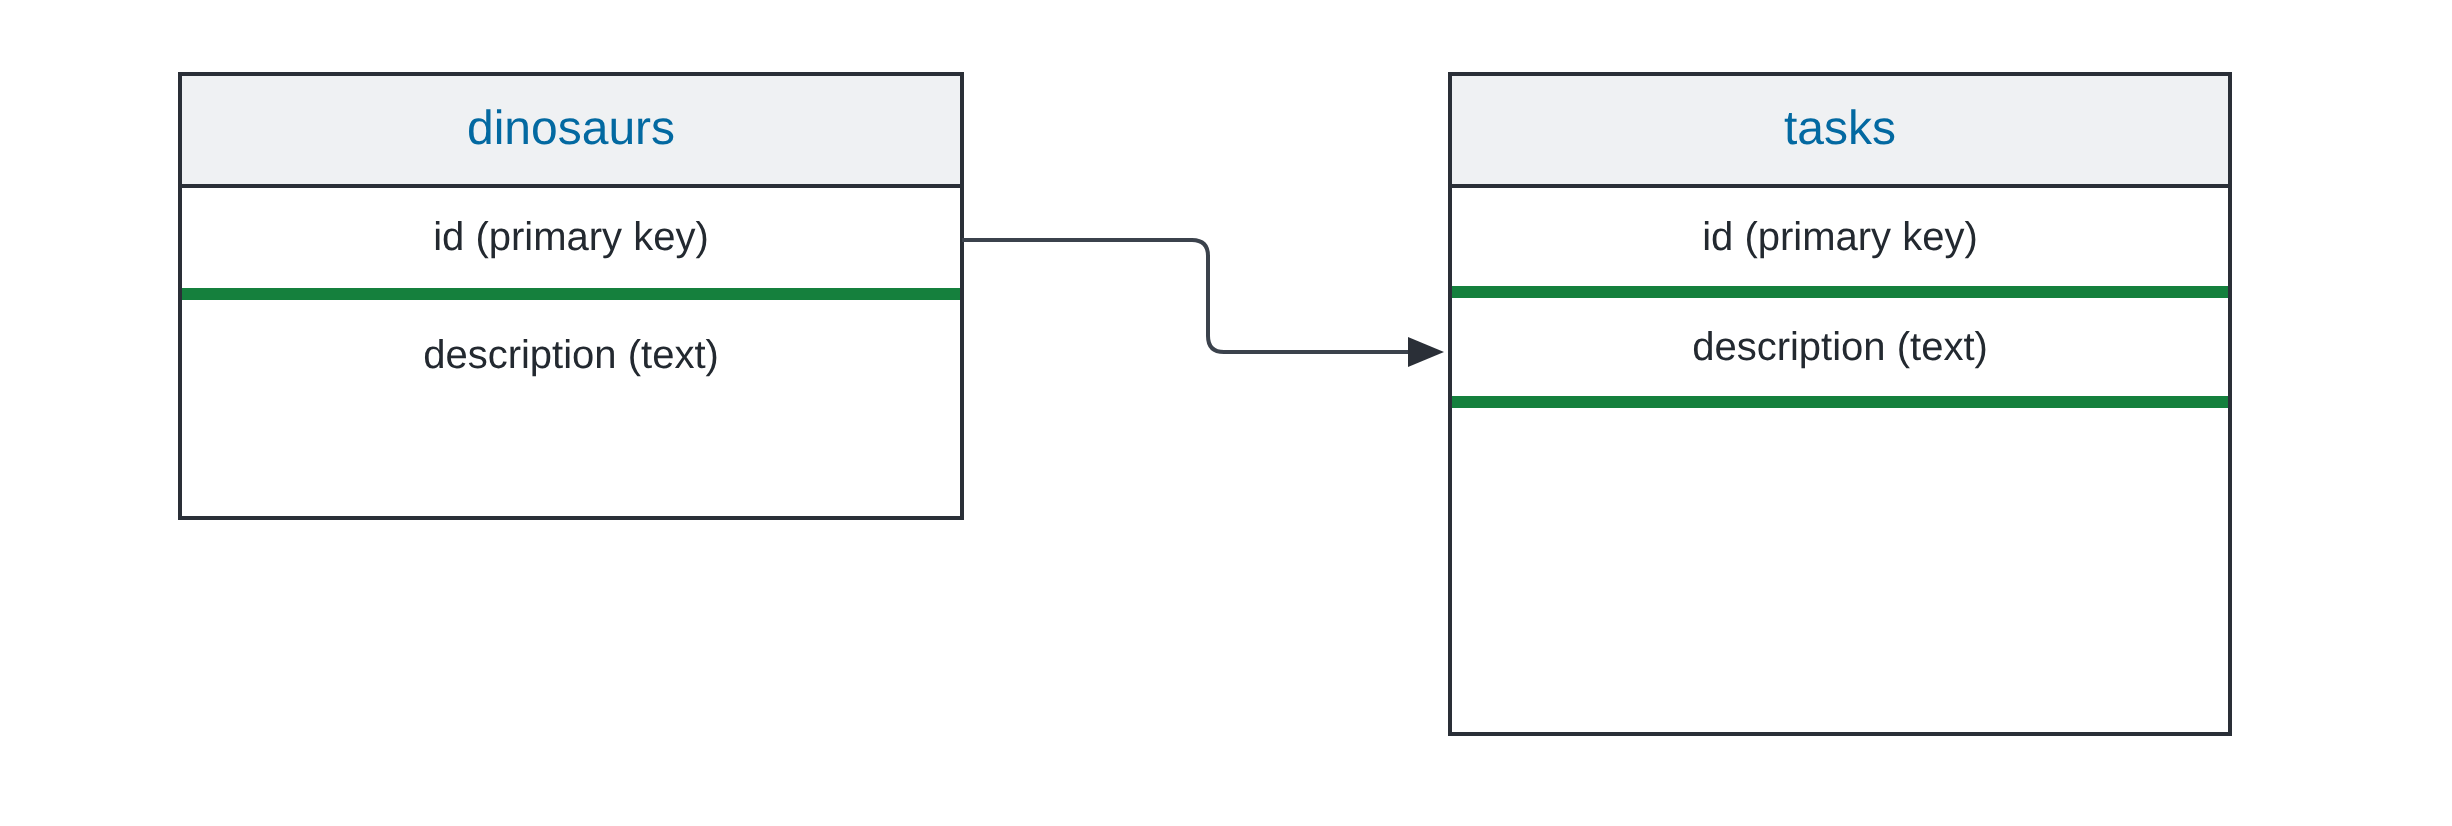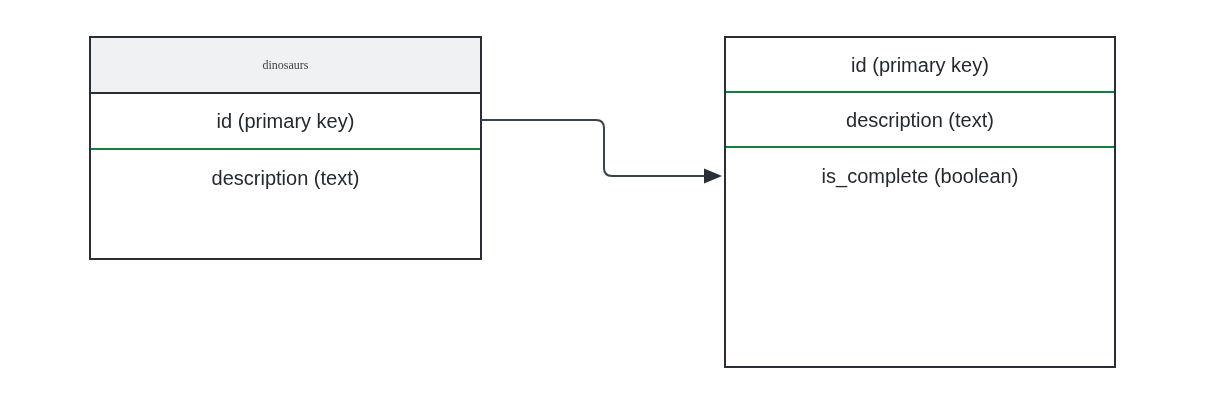--- a/index.html
+++ b/index.html
@@ -29,34 +29,33 @@
     border: 2px solid #2a2f37;
     background: #ffffff;
     display: flex;
     flex-direction: column;
   }
 
   .entity-header {
     box-sizing: border-box;
     background: #eff1f3;
     border-bottom: 2px solid #2a2f37;
-    color: #404040;
-    font-size: 12px;
+    color: #0369a1;
+    font-size: 24px;
     line-height: 1;
     display: flex;
     align-items: center;
     justify-content: center;
     text-align: center;
     flex: 0 0 auto;
-    font-family: Liberation Serif, serif;
   }
 
   .entity-field {
     box-sizing: border-box;
-    border-bottom: 2px solid #15803d;
+    border-bottom: 6px solid #15803d;
     background: #ffffff;
     color: #232930;
     font-size: 20px;
     line-height: 1;
     display: flex;
     align-items: center;
     justify-content: center;
     text-align: center;
     flex: 0 0 auto;
     padding: 0 6px;
@@ -102,23 +101,23 @@
 
 <div id="canvas">
 
   <div class="entity" id="entity-dinosaurs">
     <div class="entity-header">dinosaurs</div>
     <div class="entity-field">id (primary key)</div>
     <div class="entity-field last">description (text)</div>
   </div>
 
   <div class="entity" id="entity-tasks">
+    <div class="entity-header">tasks</div>
     <div class="entity-field">id (primary key)</div>
     <div class="entity-field">description (text)</div>
-    <div class="entity-field last">is_complete (boolean)</div>
   </div>
 
   <svg id="connector-layer" viewBox="0 0 1226 413" width="1226" height="413">
     <g>
       <path d="M 481 120 L 596 120 Q 604 120 604 128 L 604 168 Q 604 176 612 176 L 704 176" fill="none" stroke="#3b424c" stroke-width="2" stroke-linecap="butt" stroke-linejoin="round"></path>
       <polygon points="704,168.5 722,176 704,183.5" fill="#2a2f37"></polygon>
     </g>
   </svg>
 
 </div>

